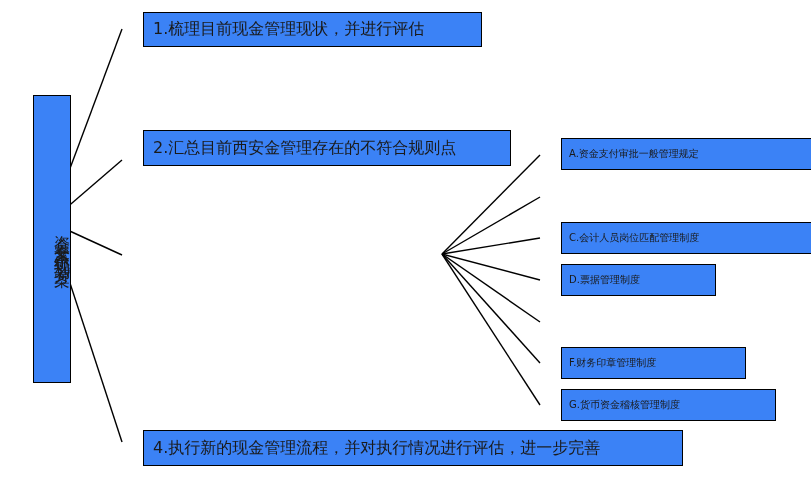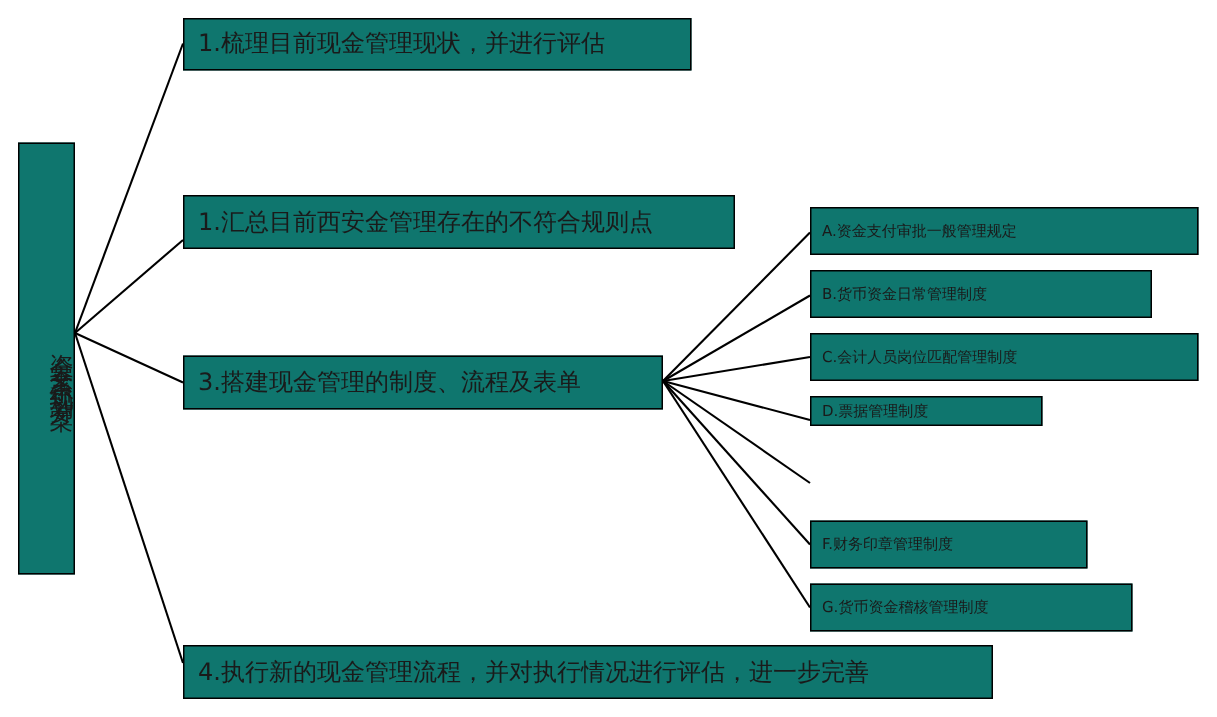--- a/index.html
+++ b/index.html
@@ -19,25 +19,26 @@
     position: absolute;
     left: 0;
     top: 0;
     width: 811px;
     height: 478px;
   }
   .node-box {
     position: absolute;
     box-sizing: border-box;
     border: 1px solid #000000;
-    background: #0f766e;
+    background: #3b82f6;
     display: flex;
     align-items: center;
     color: #1a1a1a;
     font-family: "DejaVu Sans", "Liberation Sans", sans-serif;
+    margin-left: 21px;
   }
   .root-box {
     writing-mode: vertical-rl;
     text-orientation: upright;
     justify-content: center;
     align-items: flex-start;
     padding-top: 6px;
     letter-spacing: 4px;
     font-size: 16px;
     line-height: 1;
@@ -74,32 +75,30 @@
       <line x1="442" y1="254" x2="540" y2="322"></line>
       <line x1="442" y1="254" x2="540" y2="363"></line>
       <line x1="442" y1="254" x2="540" y2="405"></line>
     </g>
   </svg>
 
   <div class="node-box root-box" style="left:12px; top:95px; width:38px; height:288px;">资金安全系统规划方案</div>
 
   <div class="node-box branch-box" style="left:122px; top:12px; width:339px; height:35px;">1.梳理目前现金管理现状，并进行评估</div>
 
-  <div class="node-box branch-box" style="left:122px; top:130px; width:368px; height:36px;">1.汇总目前西安金管理存在的不符合规则点</div>
+  <div class="node-box branch-box" style="left:122px; top:130px; width:368px; height:36px;">2.汇总目前西安金管理存在的不符合规则点</div>
 
-  <div class="node-box branch-box" style="left:122px; top:237px; width:320px; height:36px;">3.搭建现金管理的制度、流程及表单</div>
 
   <div class="node-box branch-box" style="left:122px; top:430px; width:540px; height:36px;text-align:center;">4.执行新的现金管理流程，并对执行情况进行评估，进一步完善</div>
 
   <div class="node-box leaf-box" style="left:540px; top:138px; width:259px; height:32px;">A.资金支付审批一般管理规定</div>
 
-  <div class="node-box leaf-box" style="left:540px; top:180px; width:228px; height:32px;">B.货币资金日常管理制度</div>
 
   <div class="node-box leaf-box" style="left:540px; top:222px; width:259px; height:32px;">C.会计人员岗位匹配管理制度</div>
 
-  <div class="node-box leaf-box" style="left:540px; top:264px; width:155px; height:20px;">D.票据管理制度</div>
+  <div class="node-box leaf-box" style="left:540px; top:264px; width:155px; height:32px;">D.票据管理制度</div>
 
 
   <div class="node-box leaf-box" style="left:540px; top:347px; width:185px; height:32px;">F.财务印章管理制度</div>
 
   <div class="node-box leaf-box" style="left:540px; top:389px; width:215px; height:32px;text-align:center;">G.货币资金稽核管理制度</div>
 
 </div>
 
 </body></html>

